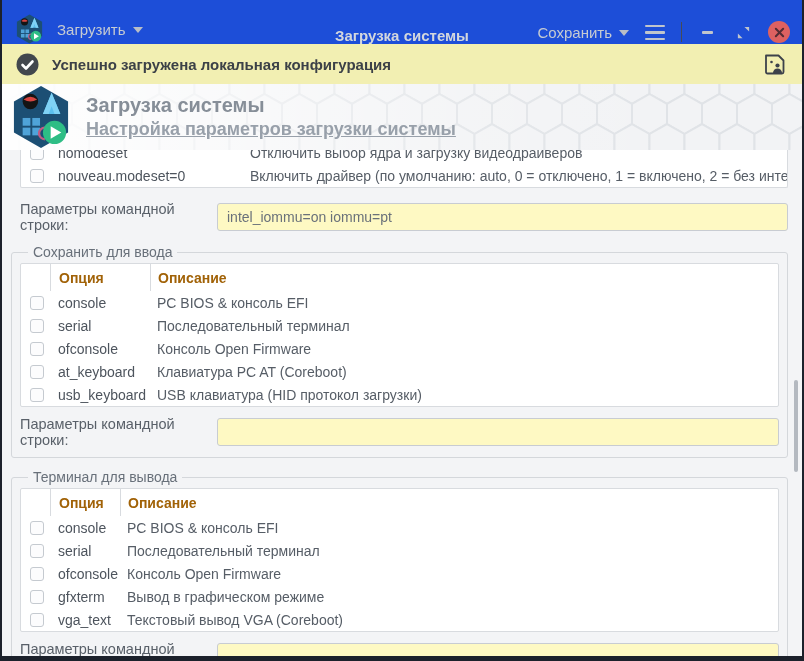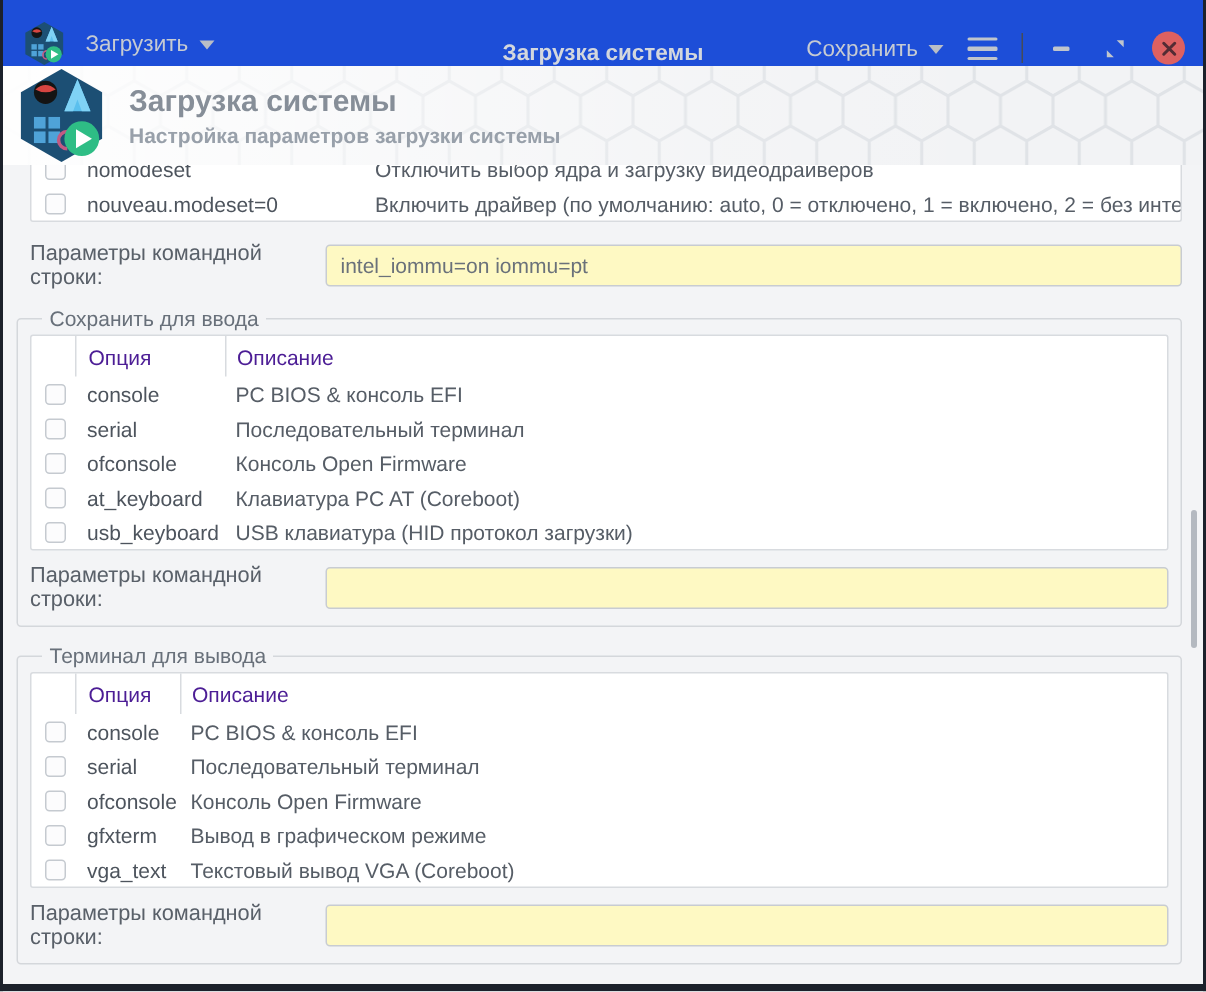--- a/index.html
+++ b/index.html
@@ -48,33 +48,33 @@
   .notif-save { background: none; border: none; cursor: pointer; display: flex; }
 
   
   .banner { height: 66px; flex: 0 0 66px; position: relative; background: #f5f6f8; overflow: hidden; }
   .hex-bg { position: absolute; top: 0; left: 0; }
   .hex-fade { position: absolute; inset: 0;
     background: linear-gradient(90deg, rgba(255,255,255,0.95) 0%, rgba(255,255,255,0.55) 30%, rgba(255,255,255,0.15) 60%, rgba(255,255,255,0) 85%); }
   .banner-inner { position: relative; display: flex; align-items: center; height: 100%; padding-left: 10px; gap: 16px; }
   .banner-titles { display: flex; flex-direction: column; gap: 2px; }
   .banner-title { font-size: 20px; font-weight: bold; color: #868e98; }
-  .banner-subtitle { font-size: 14px; font-weight: bold; color: #98a0aa; }
+  .banner-subtitle { font-size: 18px; font-weight: bold; color: #98a0aa; text-decoration: underline; }
 
   
   .content { flex: 1 1 auto; background: #f3f4f6; padding: 0 14px 0 9px; position: relative; overflow: hidden; }
 
   .tbl { background: #fff; border: 1px solid #d8dbdf; border-radius: 2px; }
   .tr { display: flex; align-items: center; height: 23px; }
   .th-row { height: 27px; }
   .c-check { width: 29px; display: flex; align-items: center; flex: 0 0 29px; align-self: stretch; }
   .checkbox { width: 14px; height: 14px; border: 1px solid #c5cad0; border-radius: 3px; background: #fcfcfd; margin-left: 9px; cursor: pointer; }
   .c-opt { padding-left: 8px; font-size: 14px; color: #4d545d; white-space: nowrap; align-self: stretch; display: flex; align-items: center; }
   .c-desc { padding-left: 7px; font-size: 14px; color: #565d66; white-space: nowrap; overflow: hidden; flex: 1; align-self: stretch; display: flex; align-items: center; }
-  .th-row .c-opt, .th-row .c-desc { border-left: 1px solid #d8dbdf; font-weight: normal; color: #4c1d95; font-size: 14px; }
+  .th-row .c-opt, .th-row .c-desc { border-left: 1px solid #d8dbdf; font-weight: bold; color: #a16207; font-size: 14px; }
   .t-kernel .c-opt { width: 193px; flex: 0 0 193px; }
   .t-input  .c-opt { width: 100px; flex: 0 0 100px; }
   .t-output .c-opt { width: 70px;  flex: 0 0 70px; }
 
   .clip { overflow: hidden; height: 42px; margin-left: 9px; }
   .clip .tbl { margin-top: -9px; border-top: none; }
 
   .param-row { display: flex; align-items: center; margin-top: 9px; }
   .param-label { font-size: 14.5px; color: #596069; width: 197px; flex: 0 0 197px; }
   .param-input {
@@ -144,20 +144,35 @@
         </svg>
       </button>
       <button class="close-btn">
         <svg width="11" height="11" viewBox="0 0 12 12">
           <path d="M2 2 L10 10 M10 2 L2 10" stroke="#542c34" stroke-width="2.2" stroke-linecap="round"></path>
         </svg>
       </button>
     </div>
   </div>
 
+  <div class="notification">
+    <svg width="23" height="23" viewBox="0 0 23 23">
+      <circle cx="11.5" cy="11.5" r="11" fill="#42474d"></circle>
+      <path d="M6.5 12 L10 15.5 L16.5 8.5" stroke="#ffffff" stroke-width="2.6" fill="none" stroke-linecap="round" stroke-linejoin="round"></path>
+    </svg>
+    <span class="notif-msg">Успешно загружена локальная конфигурация</span>
+    <button class="notif-save">
+      <svg width="27" height="27" viewBox="0 0 27 27">
+        <path d="M5 4.5 H17.5 L22.5 9.5 V21 a1.5 1.5 0 0 1 -1.5 1.5 H6.5 A1.5 1.5 0 0 1 5 21 Z" fill="none" stroke="#3d424a" stroke-width="1.8" stroke-linejoin="round"></path>
+        <circle cx="16.5" cy="14.5" r="2.1" fill="#3d424a"></circle>
+        <path d="M12 22 a4.5 4.5 0 0 1 9 0 Z" fill="#3d424a"></path>
+        <circle cx="10.5" cy="11" r="1.3" fill="#3d424a"></circle>
+      </svg>
+    </button>
+  </div>
 
   <div class="banner">
     <svg class="hex-bg" width="804" height="66">
       <defs>
         <pattern id="hexp" width="35" height="60" patternUnits="userSpaceOnUse">
           <g fill="#f2f3f5" stroke="#e0e3e7" stroke-width="2">
             <polygon points="0,-20 17.5,-10 17.5,10 0,20 -17.5,10 -17.5,-10"></polygon>
             <polygon points="35,-20 52.5,-10 52.5,10 35,20 17.5,10 17.5,-10"></polygon>
             <polygon points="17.5,10 35,20 35,40 17.5,50 0,40 0,20"></polygon>
             <polygon points="0,40 17.5,50 17.5,70 0,80 -17.5,70 -17.5,50"></polygon>

